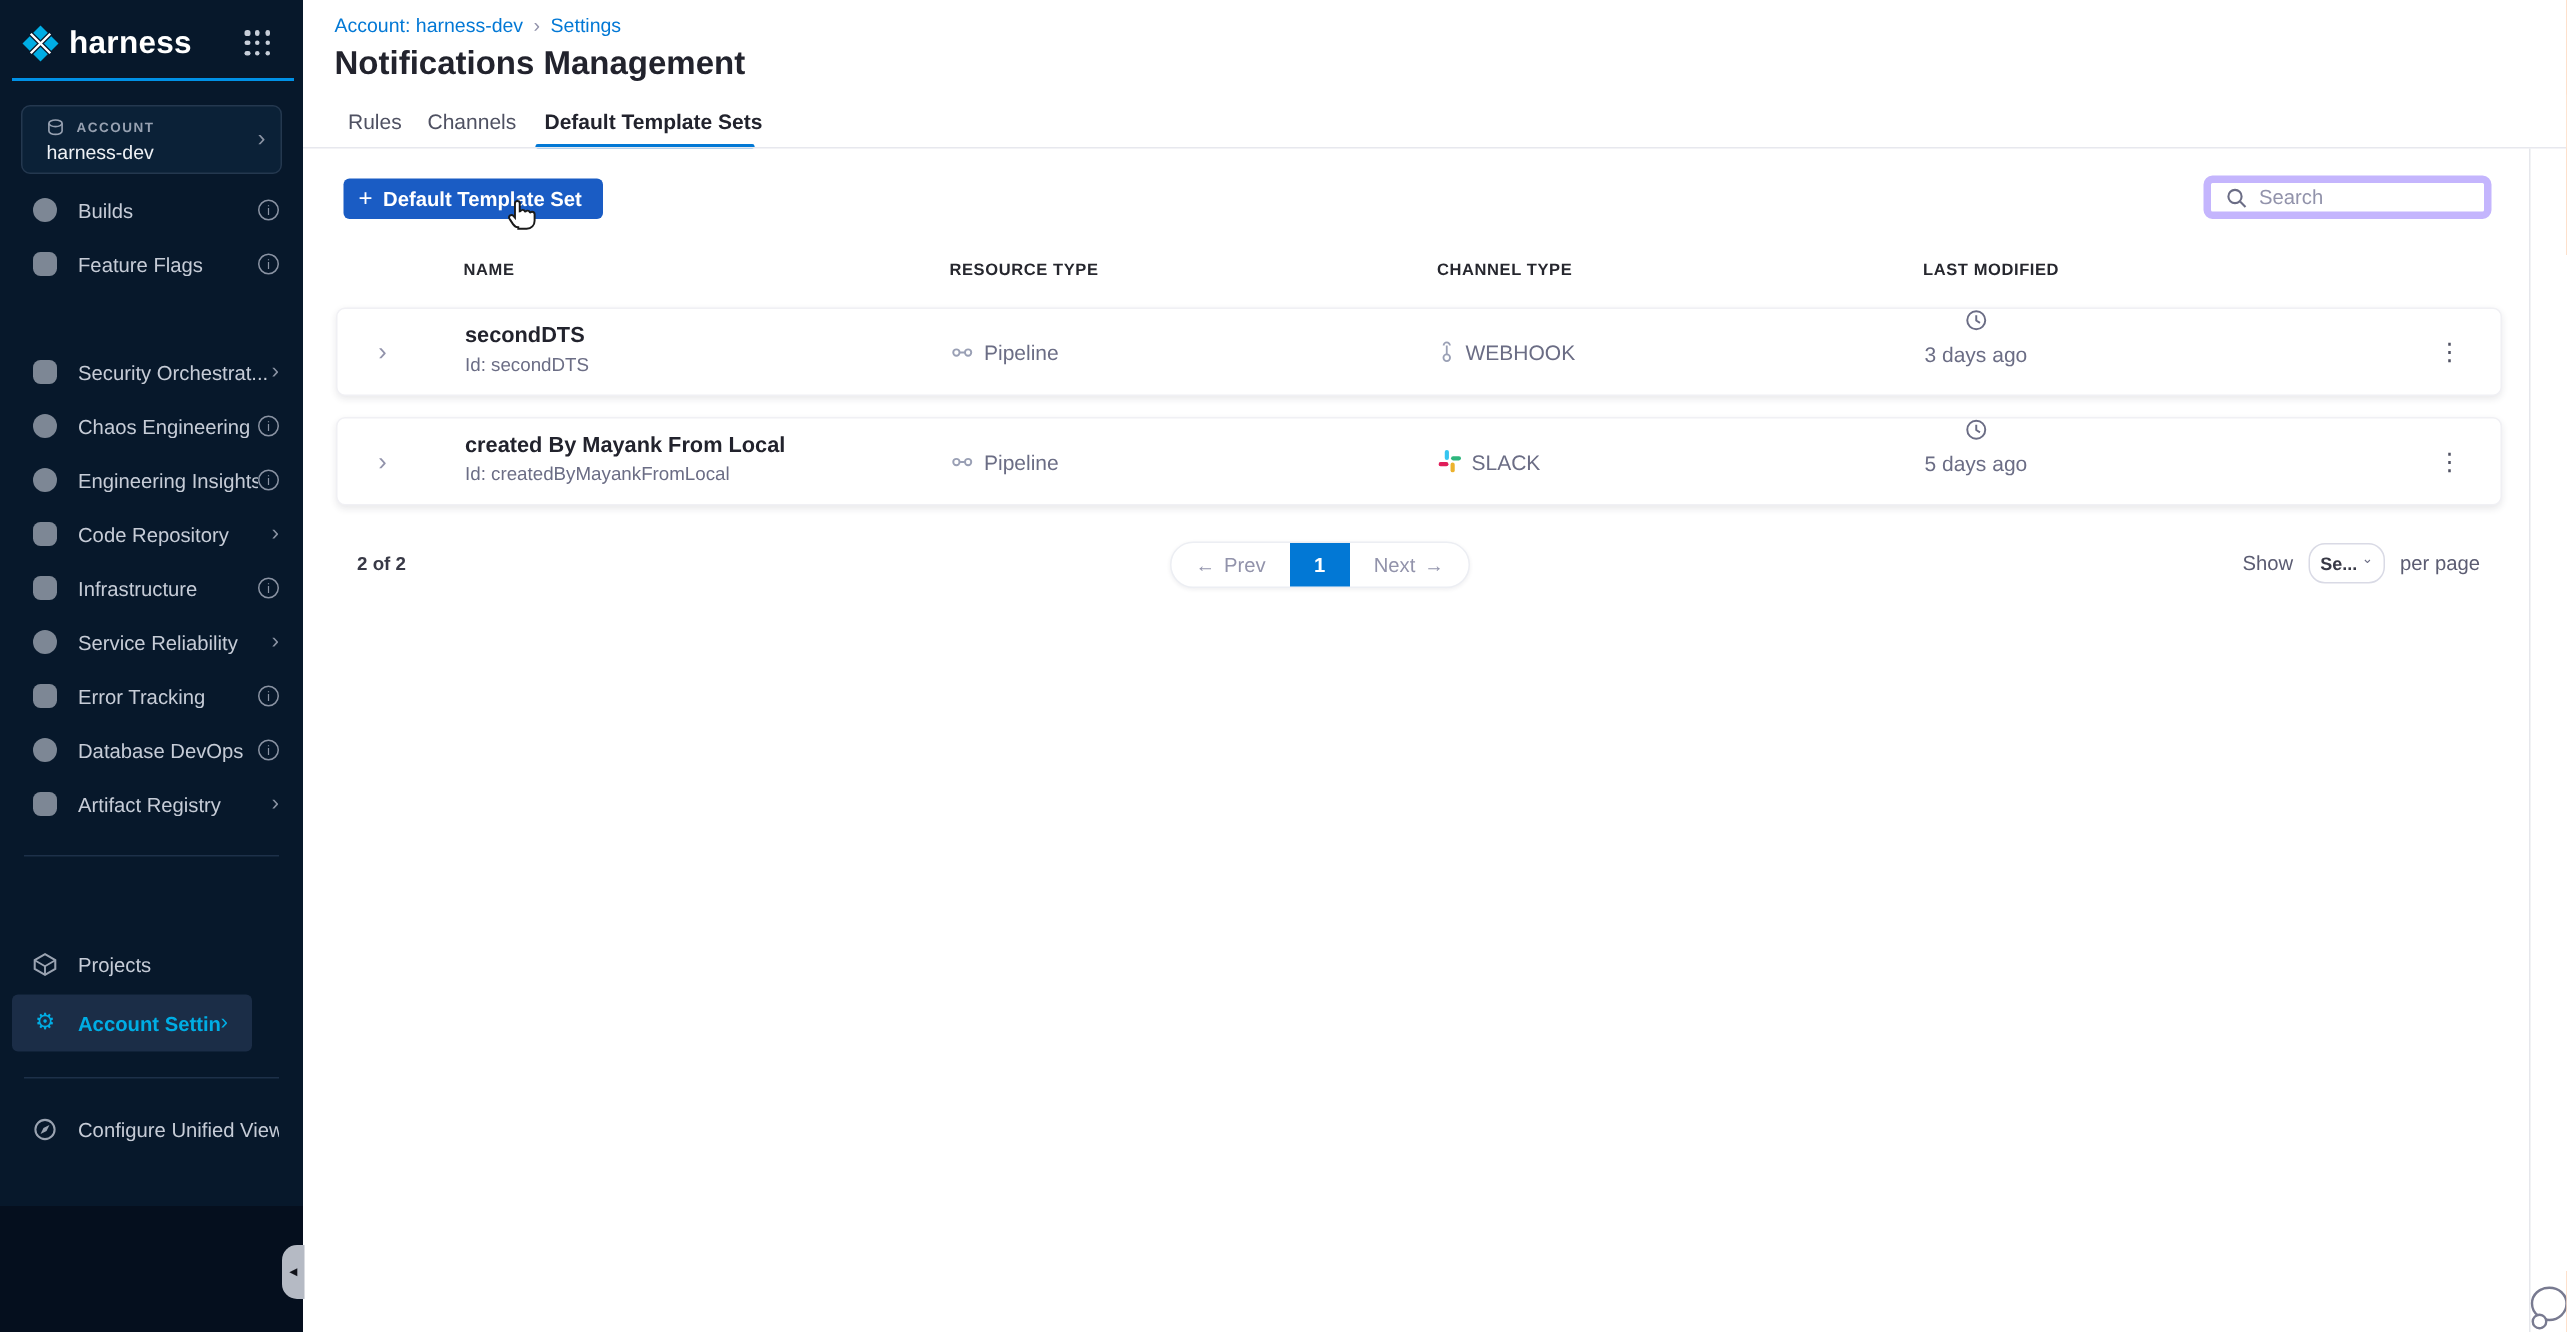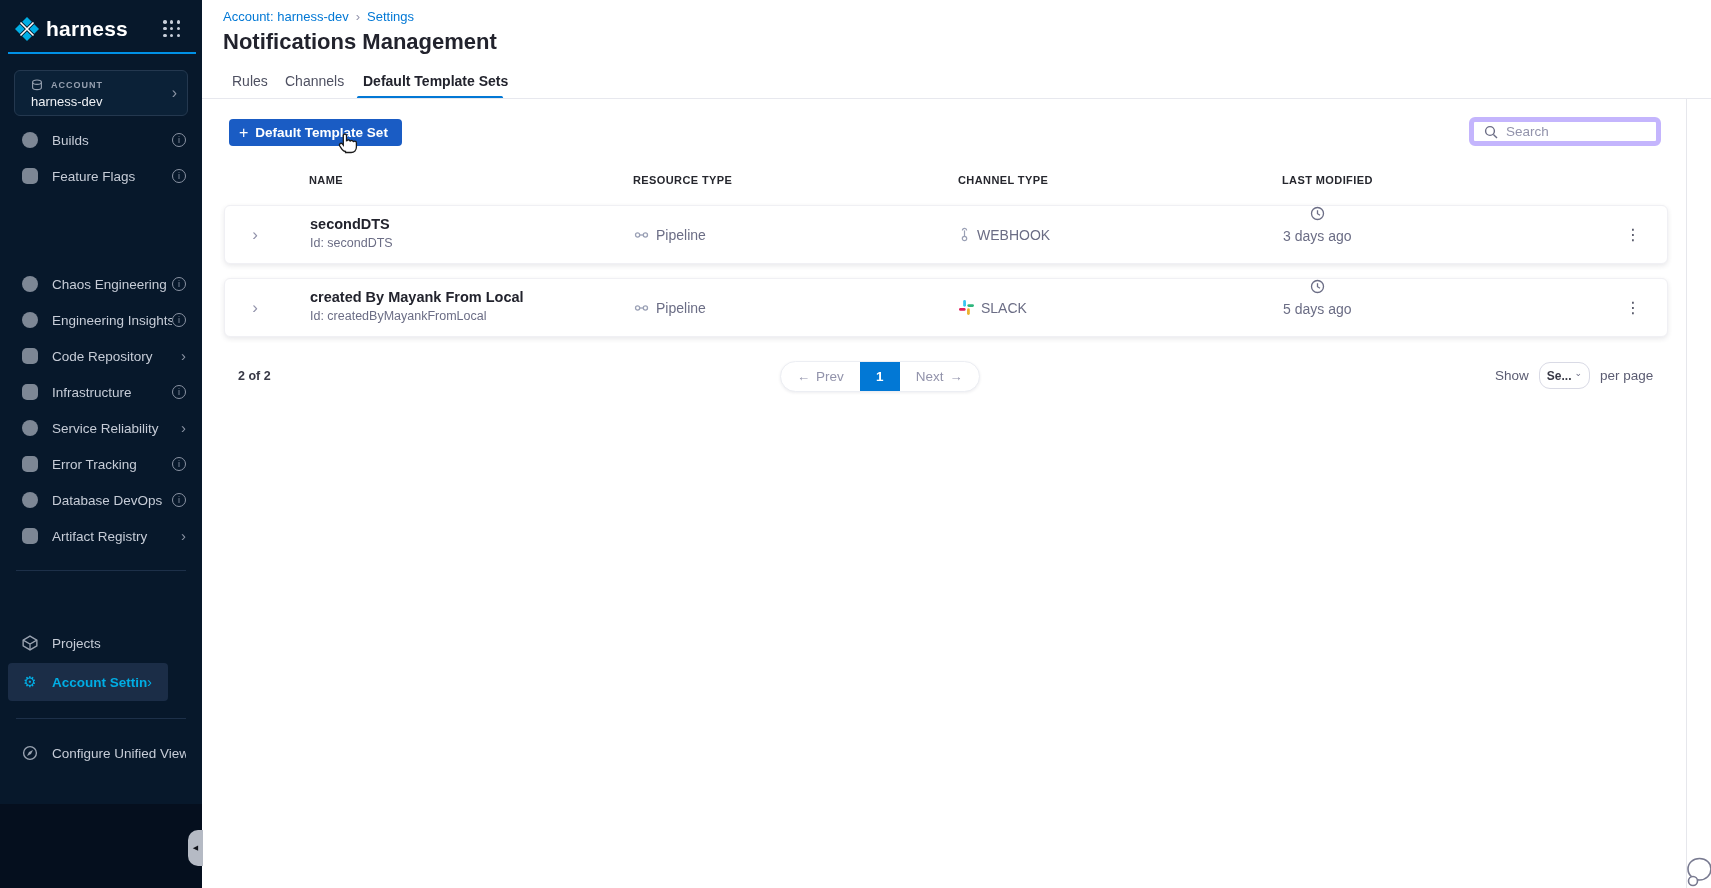--- a/index.html
+++ b/index.html
@@ -133,20 +133,25 @@
     <div class="nav-item" style="top:122px">
       <span class="micon rd"></span>
       <span class="nav-label">Builds</span>
       <span class="trail-info"></span>
     </div>
     <div class="nav-item" style="top:158px">
       <span class="micon sq"></span>
       <span class="nav-label">Feature Flags</span>
       <span class="trail-info"></span>
     </div>
+    <div class="nav-item" style="top:230px">
+      <span class="micon sq"></span>
+      <span class="nav-label">Security Orchestrat...</span>
+      <span class="trail-chev"></span>
+    </div>
     <div class="nav-item" style="top:266px">
       <span class="micon rd"></span>
       <span class="nav-label">Chaos Engineering</span>
       <span class="trail-info"></span>
     </div>
     <div class="nav-item" style="top:302px">
       <span class="micon rd"></span>
       <span class="nav-label">Engineering Insights</span>
       <span class="trail-info"></span>
     </div>

